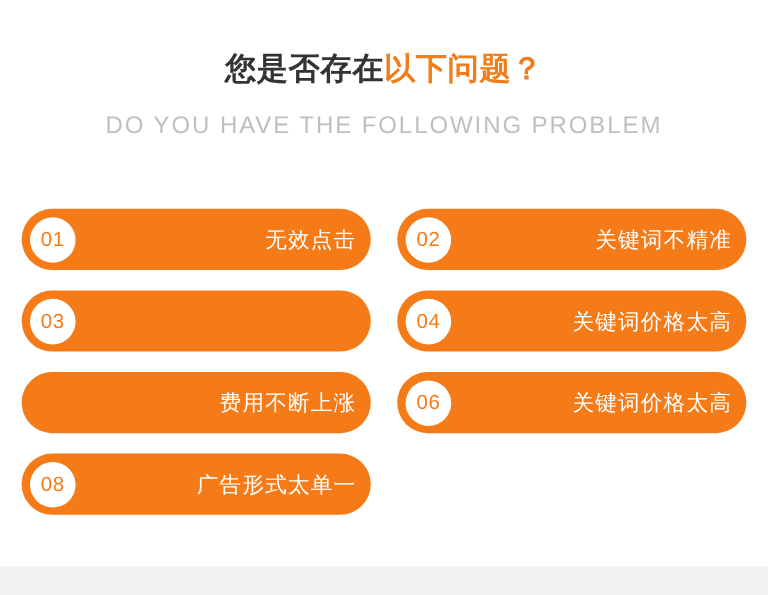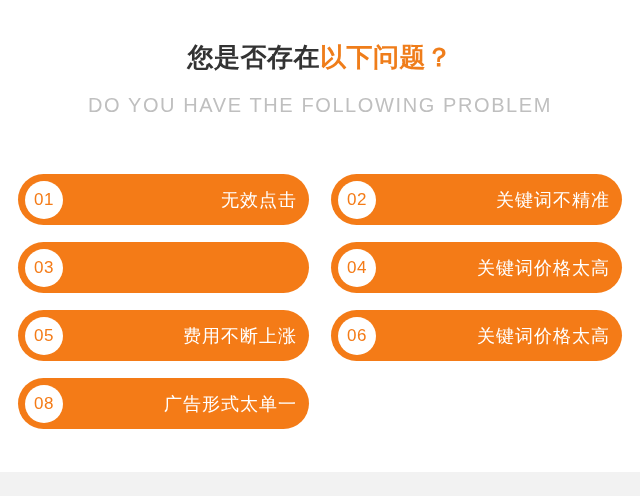--- a/index.html
+++ b/index.html
@@ -147,21 +147,20 @@
     <div class="pill">
       <span class="pill-badge">03</span>
     </div>
 
     <div class="pill">
       <span class="pill-badge">04</span>
       <span class="pill-label">关键词价格太高</span>
     </div>
 
     <div class="pill">
-      <span class="pill-badge">05</span>
       <span class="pill-label">费用不断上涨</span>
     </div>
 
     <div class="pill">
       <span class="pill-badge">06</span>
       <span class="pill-label">关键词价格太高</span>
     </div>
 
 
     <div class="pill">

